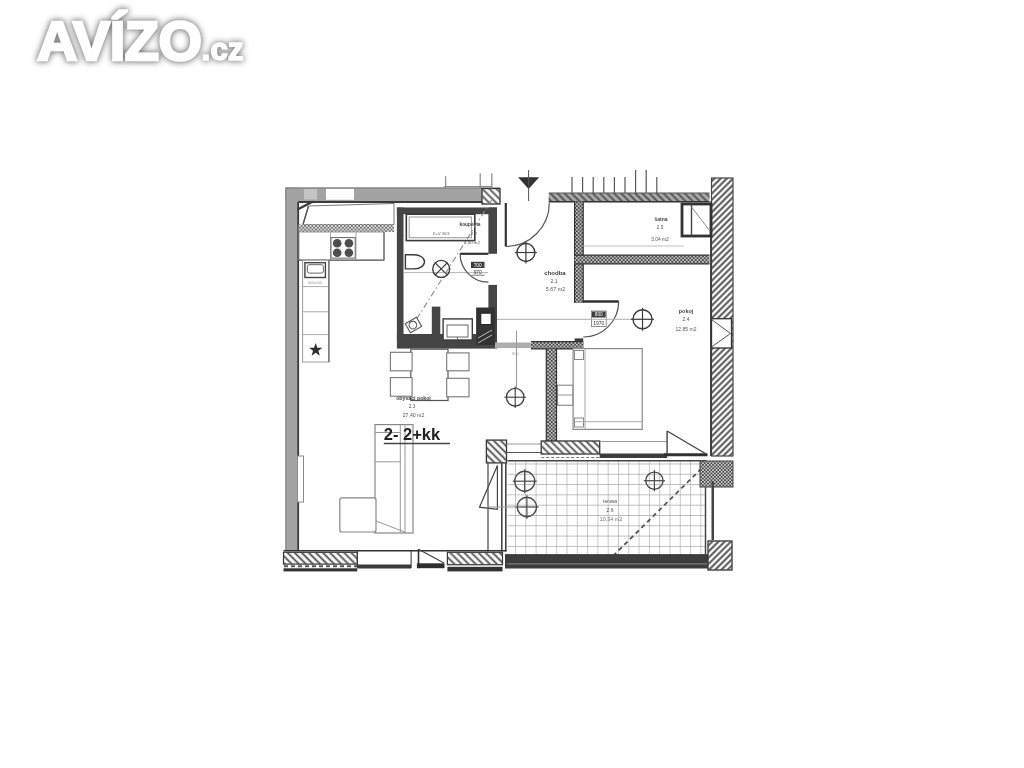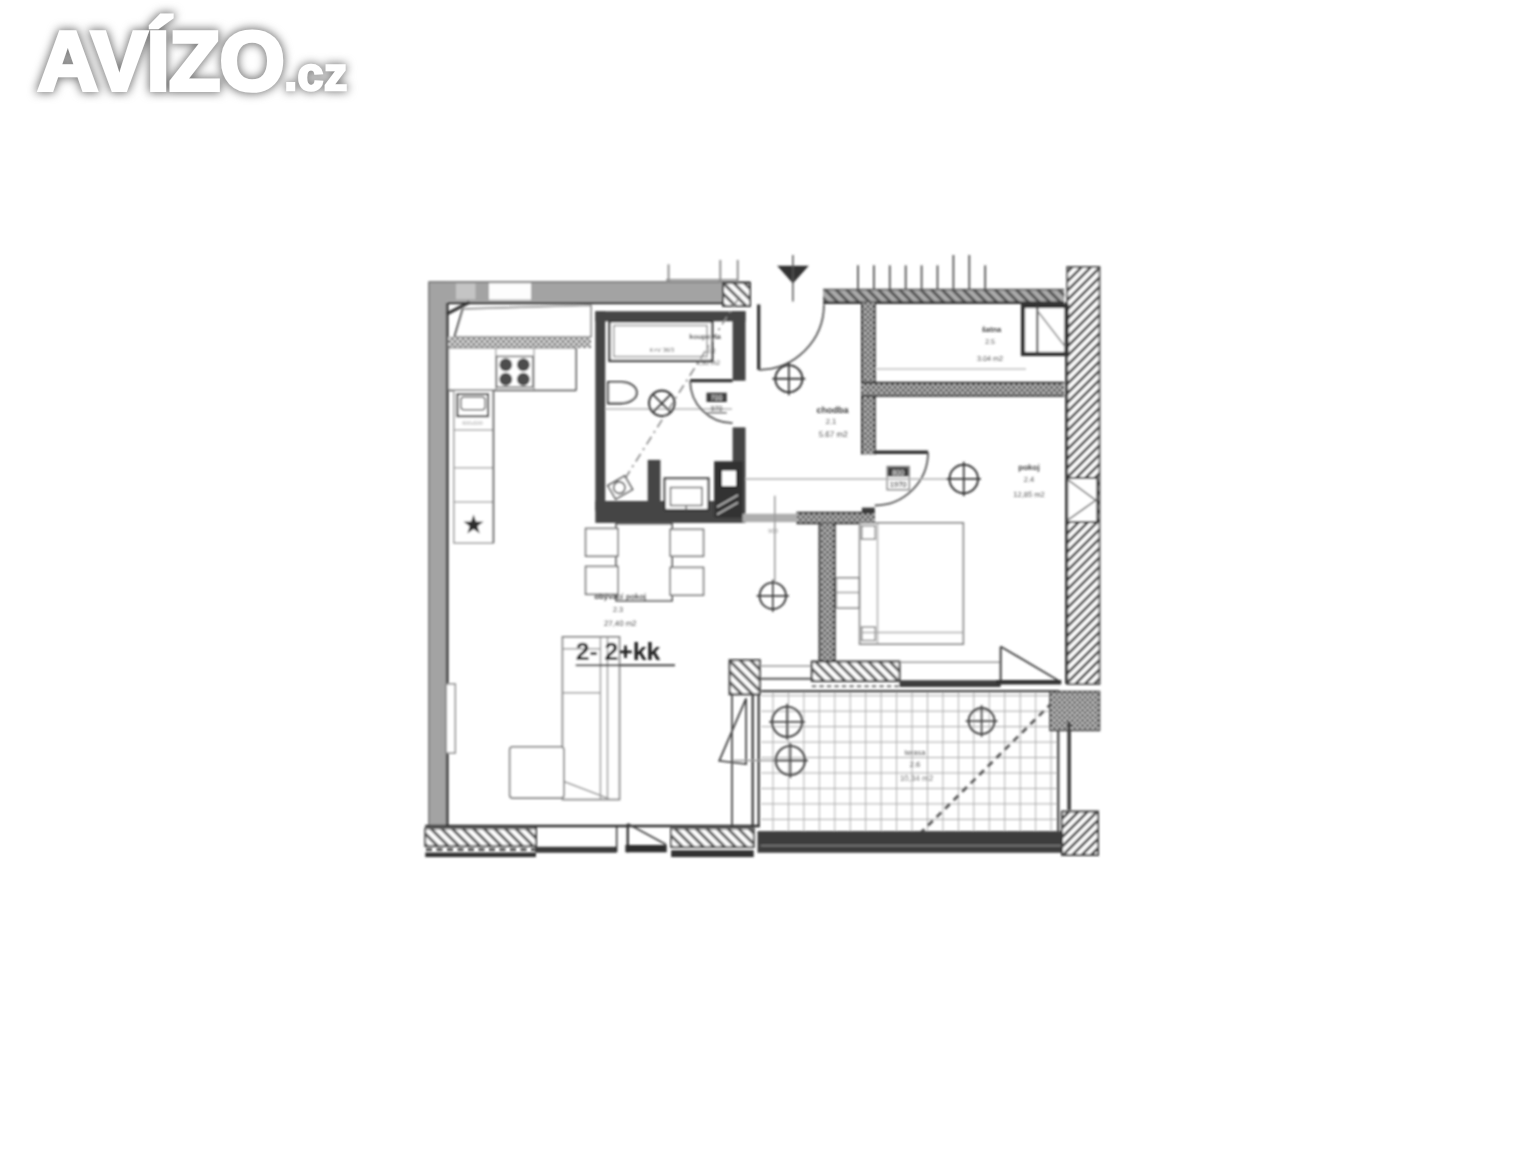--- a/index.html
+++ b/index.html
@@ -1,15 +1,15 @@
 <!DOCTYPE html>
 <html><head><meta charset="utf-8">
 <style>
 html,body{margin:0;padding:0;background:#ffffff;width:1024px;height:768px;overflow:hidden}
-.logo{position:absolute;left:25px;top:8px;font-family:"Liberation Sans",sans-serif;font-weight:700;white-space:nowrap;z-index:5}
+.logo{position:absolute;left:37px;top:8px;font-family:"Liberation Sans",sans-serif;font-weight:700;white-space:nowrap;z-index:5}
 .lA{font-size:56px;letter-spacing:-0.5px}
 .lB{font-size:31px;letter-spacing:0.3px}
 #lgb{color:#6f6f6f;filter:blur(3.2px);z-index:5}
 #lgb .lA{-webkit-text-stroke:4px #6f6f6f}
 #lgb .lB{-webkit-text-stroke:2.4px #6f6f6f}
 #lgw{z-index:6;color:#fff}
 #lgw .lA{-webkit-text-stroke:2.6px #fff;text-shadow:0 0 3px #bdbdbd}
 #lgw .lB{-webkit-text-stroke:1.6px #fff;text-shadow:0 0 2px #bdbdbd}
 svg{position:absolute;left:0;top:0}
 text{font-family:"Liberation Sans",sans-serif}

